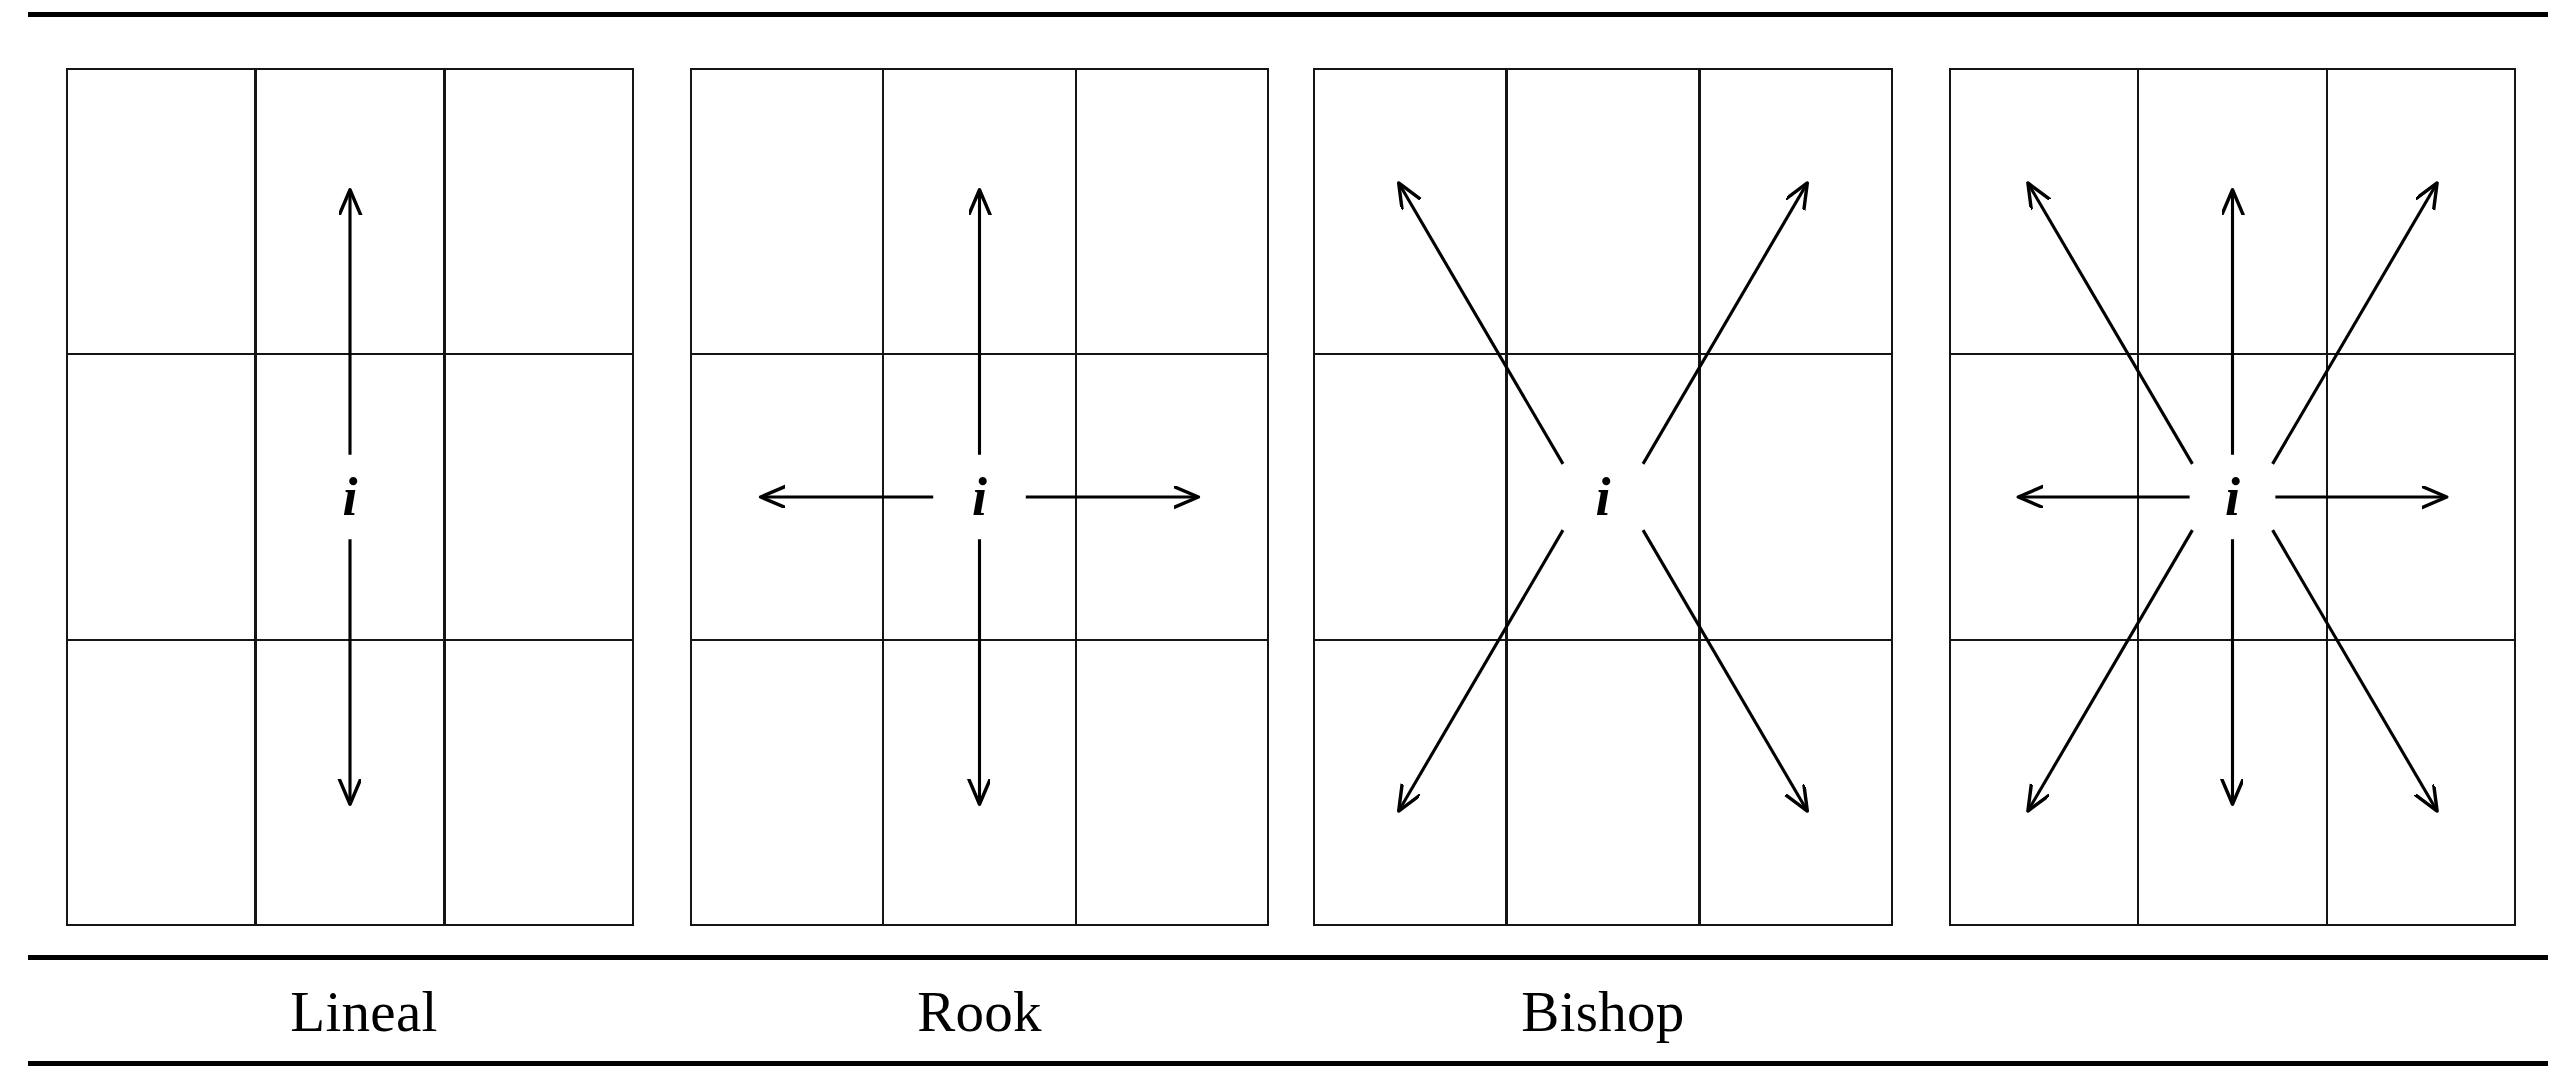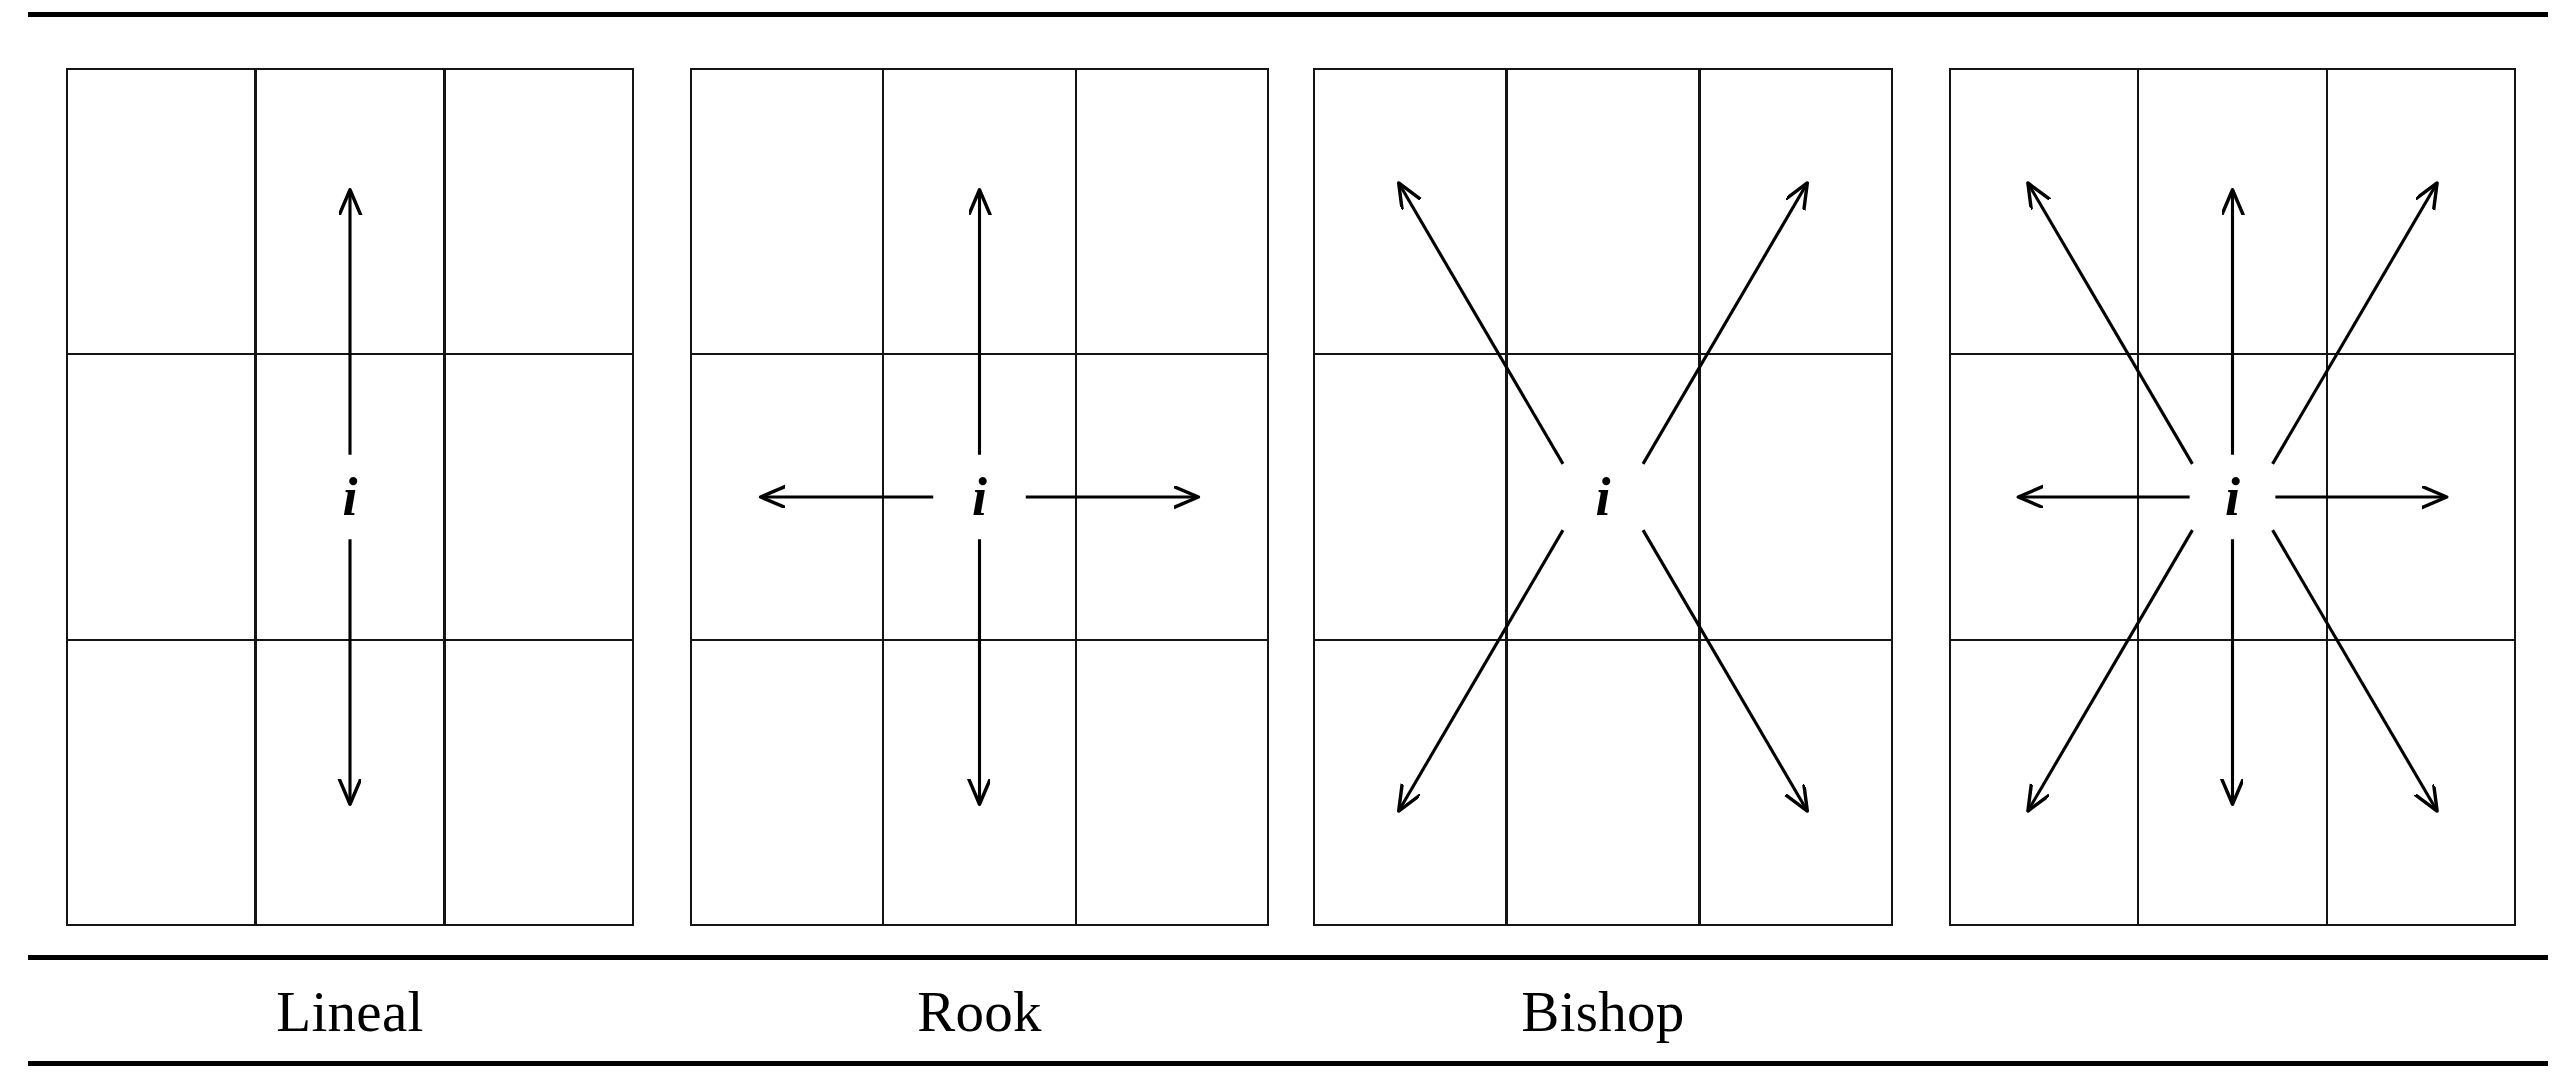--- a/index.html
+++ b/index.html
@@ -66,21 +66,21 @@
   .captions{position:absolute;left:0;top:960px;width:100%;height:102px;}
   .caption{
     position:absolute;
     top:0;height:102px;
     display:flex;align-items:center;justify-content:center;
     font-size:57px;
     line-height:1;
     letter-spacing:0.3px;
     white-space:nowrap;
   }
-  .cap-0{left:66px;width:568px;text-align:right;}
+  .cap-0{left:80px;width:568px;text-align:right;}
   .cap-1{left:690px;width:579px;}
   .cap-2{left:1313px;width:580px;}
   .cap-3{left:1949px;width:567px;}
 </style>
 </head>
 <body>
 
 <div class="figure">
 
   <div class="rule rule-top"></div>

